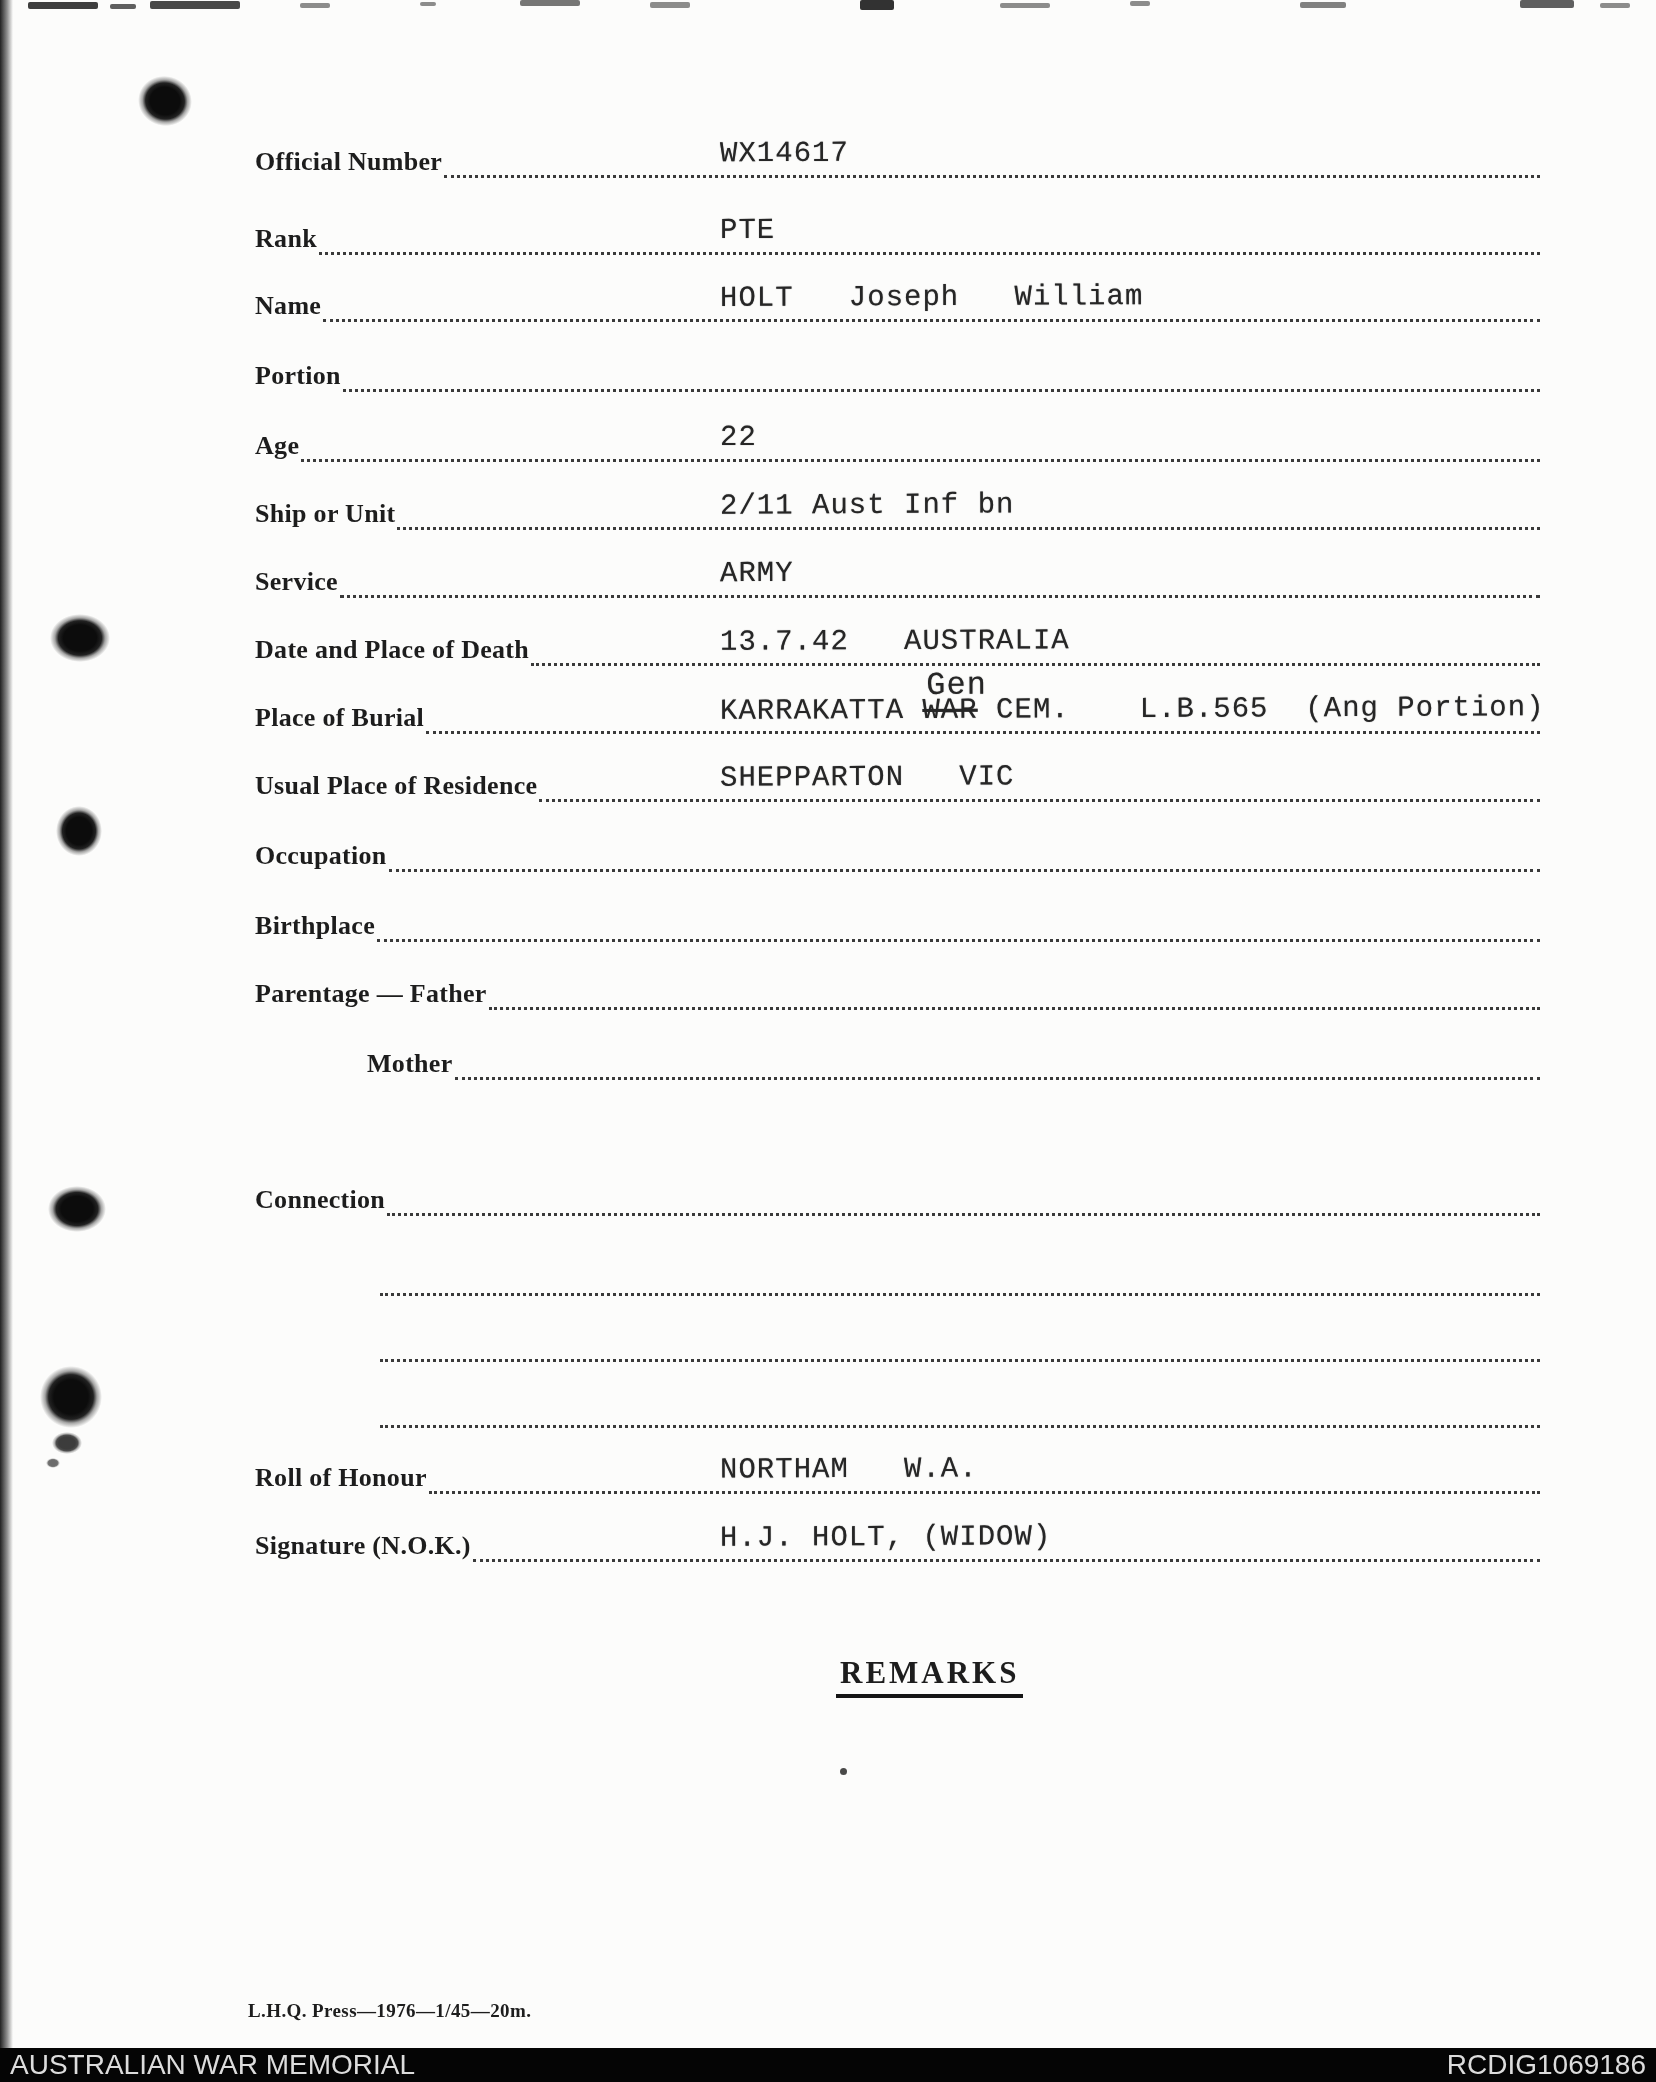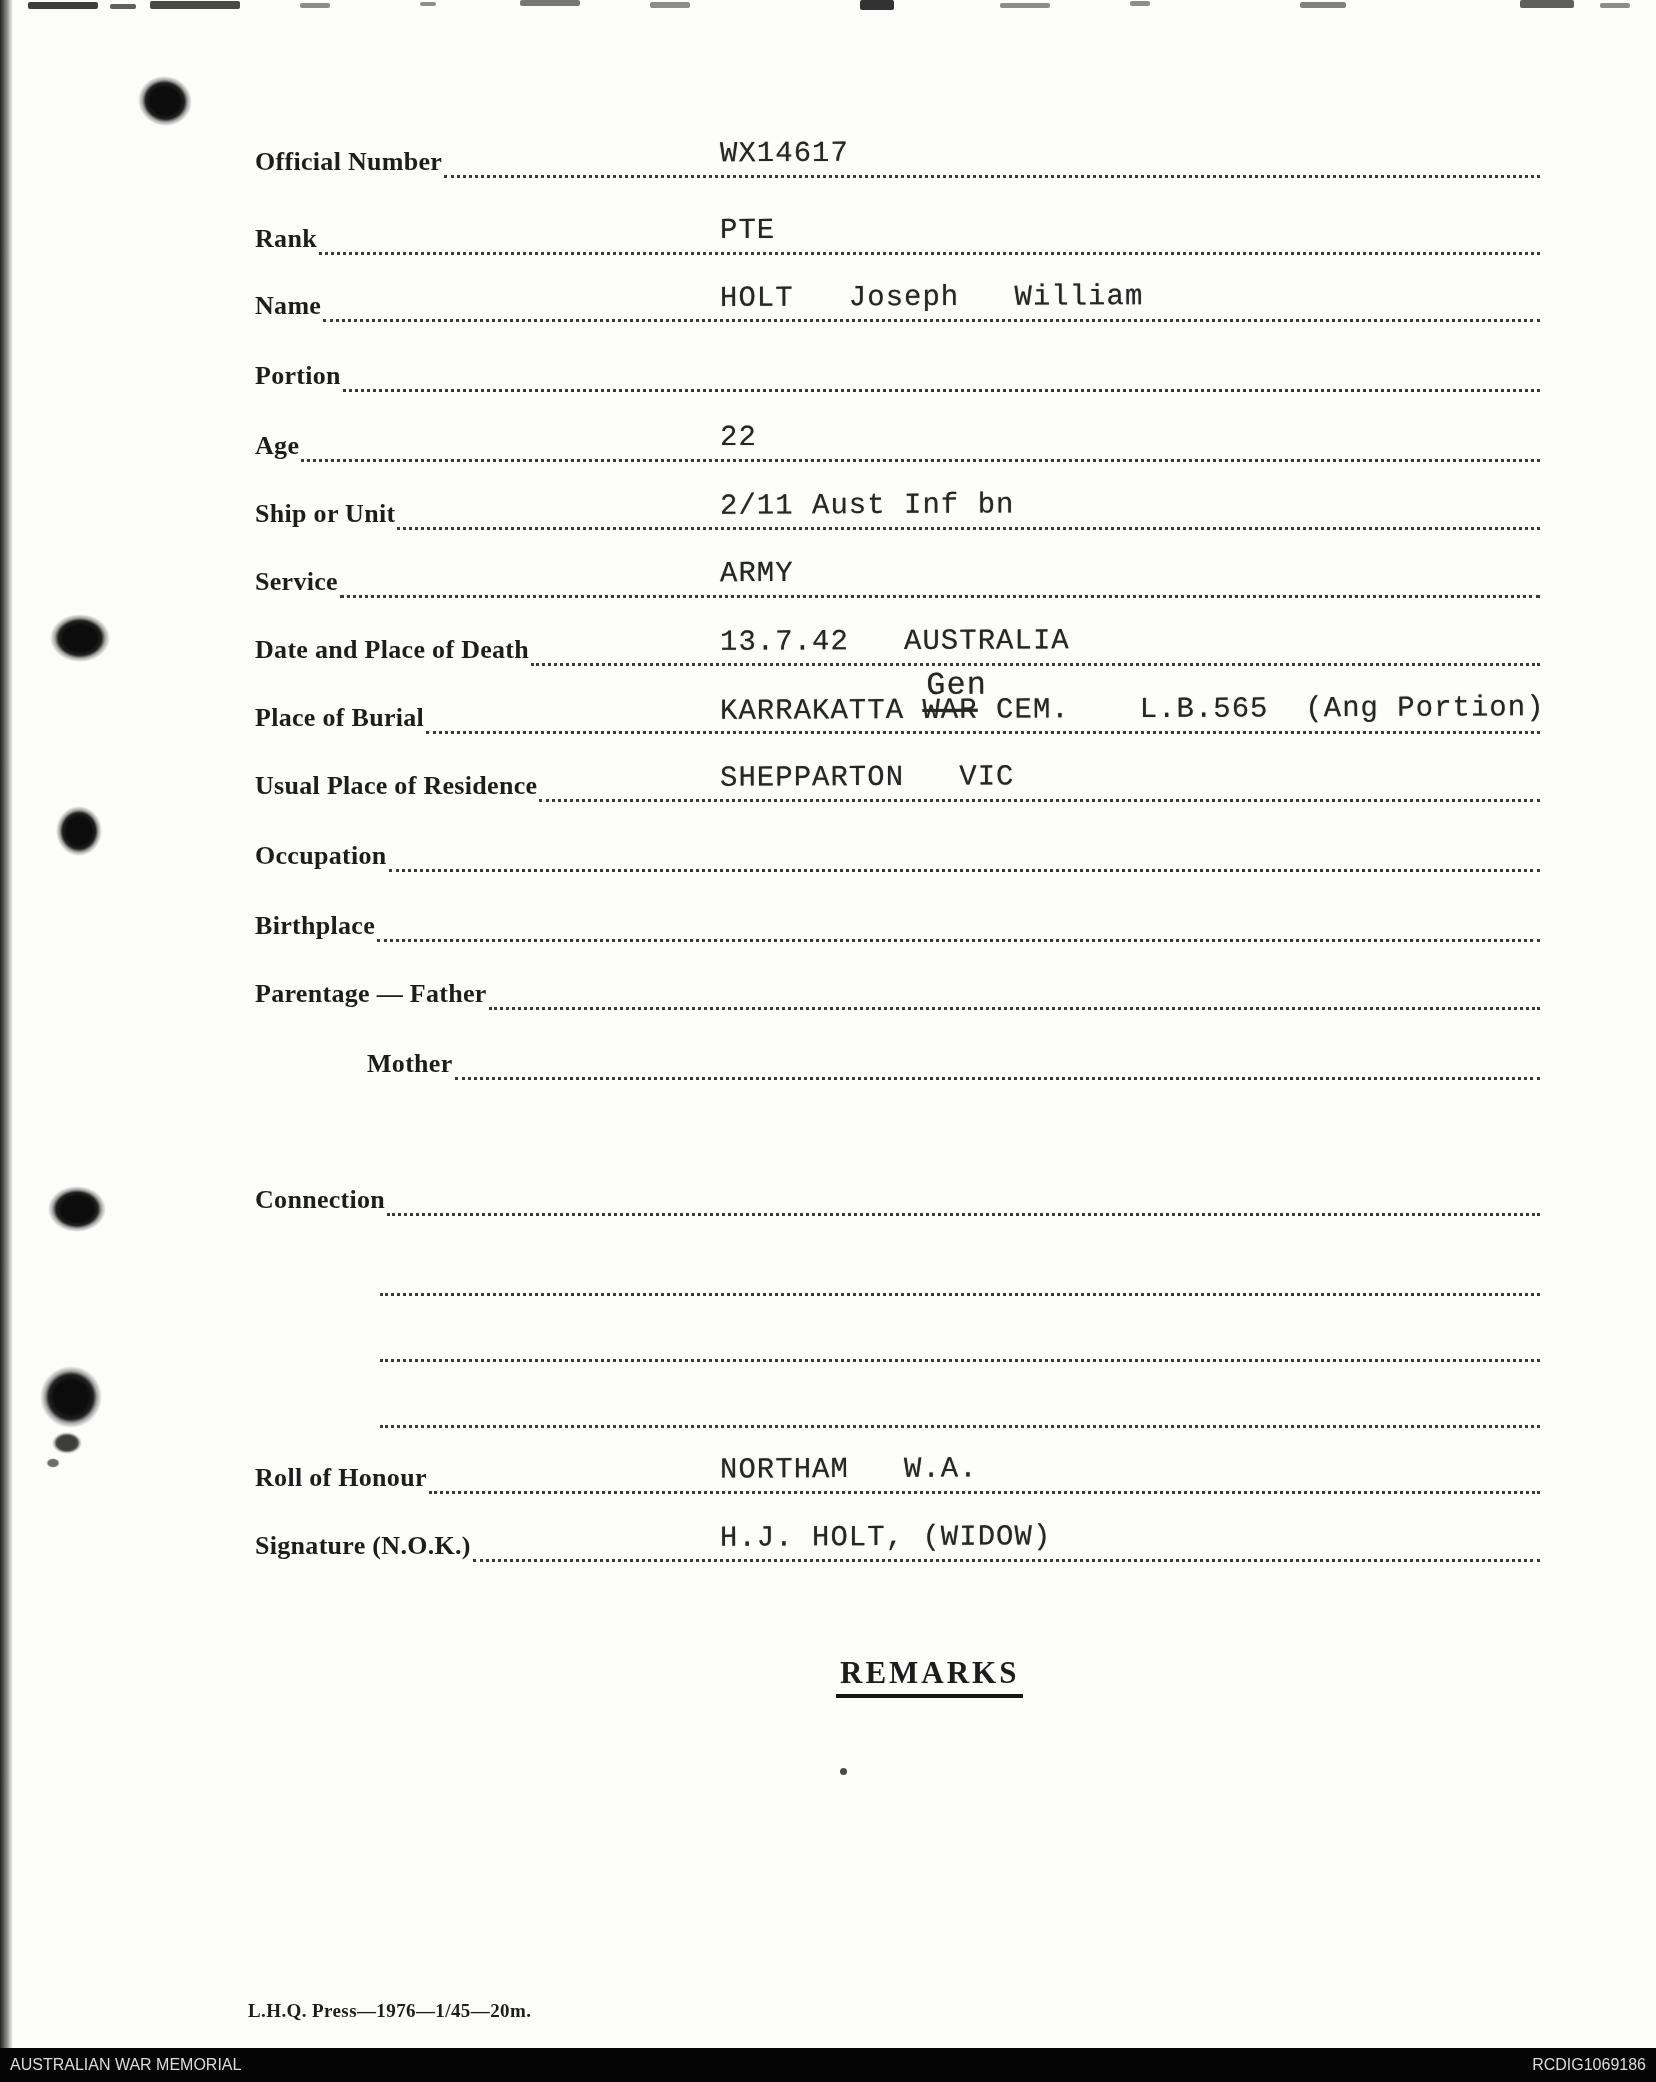--- a/index.html
+++ b/index.html
@@ -67,21 +67,21 @@
     position:absolute;
     left:248px;top:2000px;
     font-size:19px;font-weight:700;
     letter-spacing:.4px;
   }
   
   .footer{
     position:absolute;left:0;bottom:0;width:100%;height:34px;
     background:#050505;color:#dcdcdc;
     font-family:"Liberation Sans","DejaVu Sans",sans-serif;
-    font-size:16px;
+    font-size:28px;
     display:flex;justify-content:space-between;align-items:center;
     padding:0 10px;box-sizing:border-box;gap:44px;
   }
   
   .blot{
     position:absolute;
     border-radius:50%;
     background:radial-gradient(closest-side,#0c0c0c 55%,#222 72%,rgba(34,34,34,.4) 84%,rgba(34,34,34,0) 100%);
   }
   .edge{

